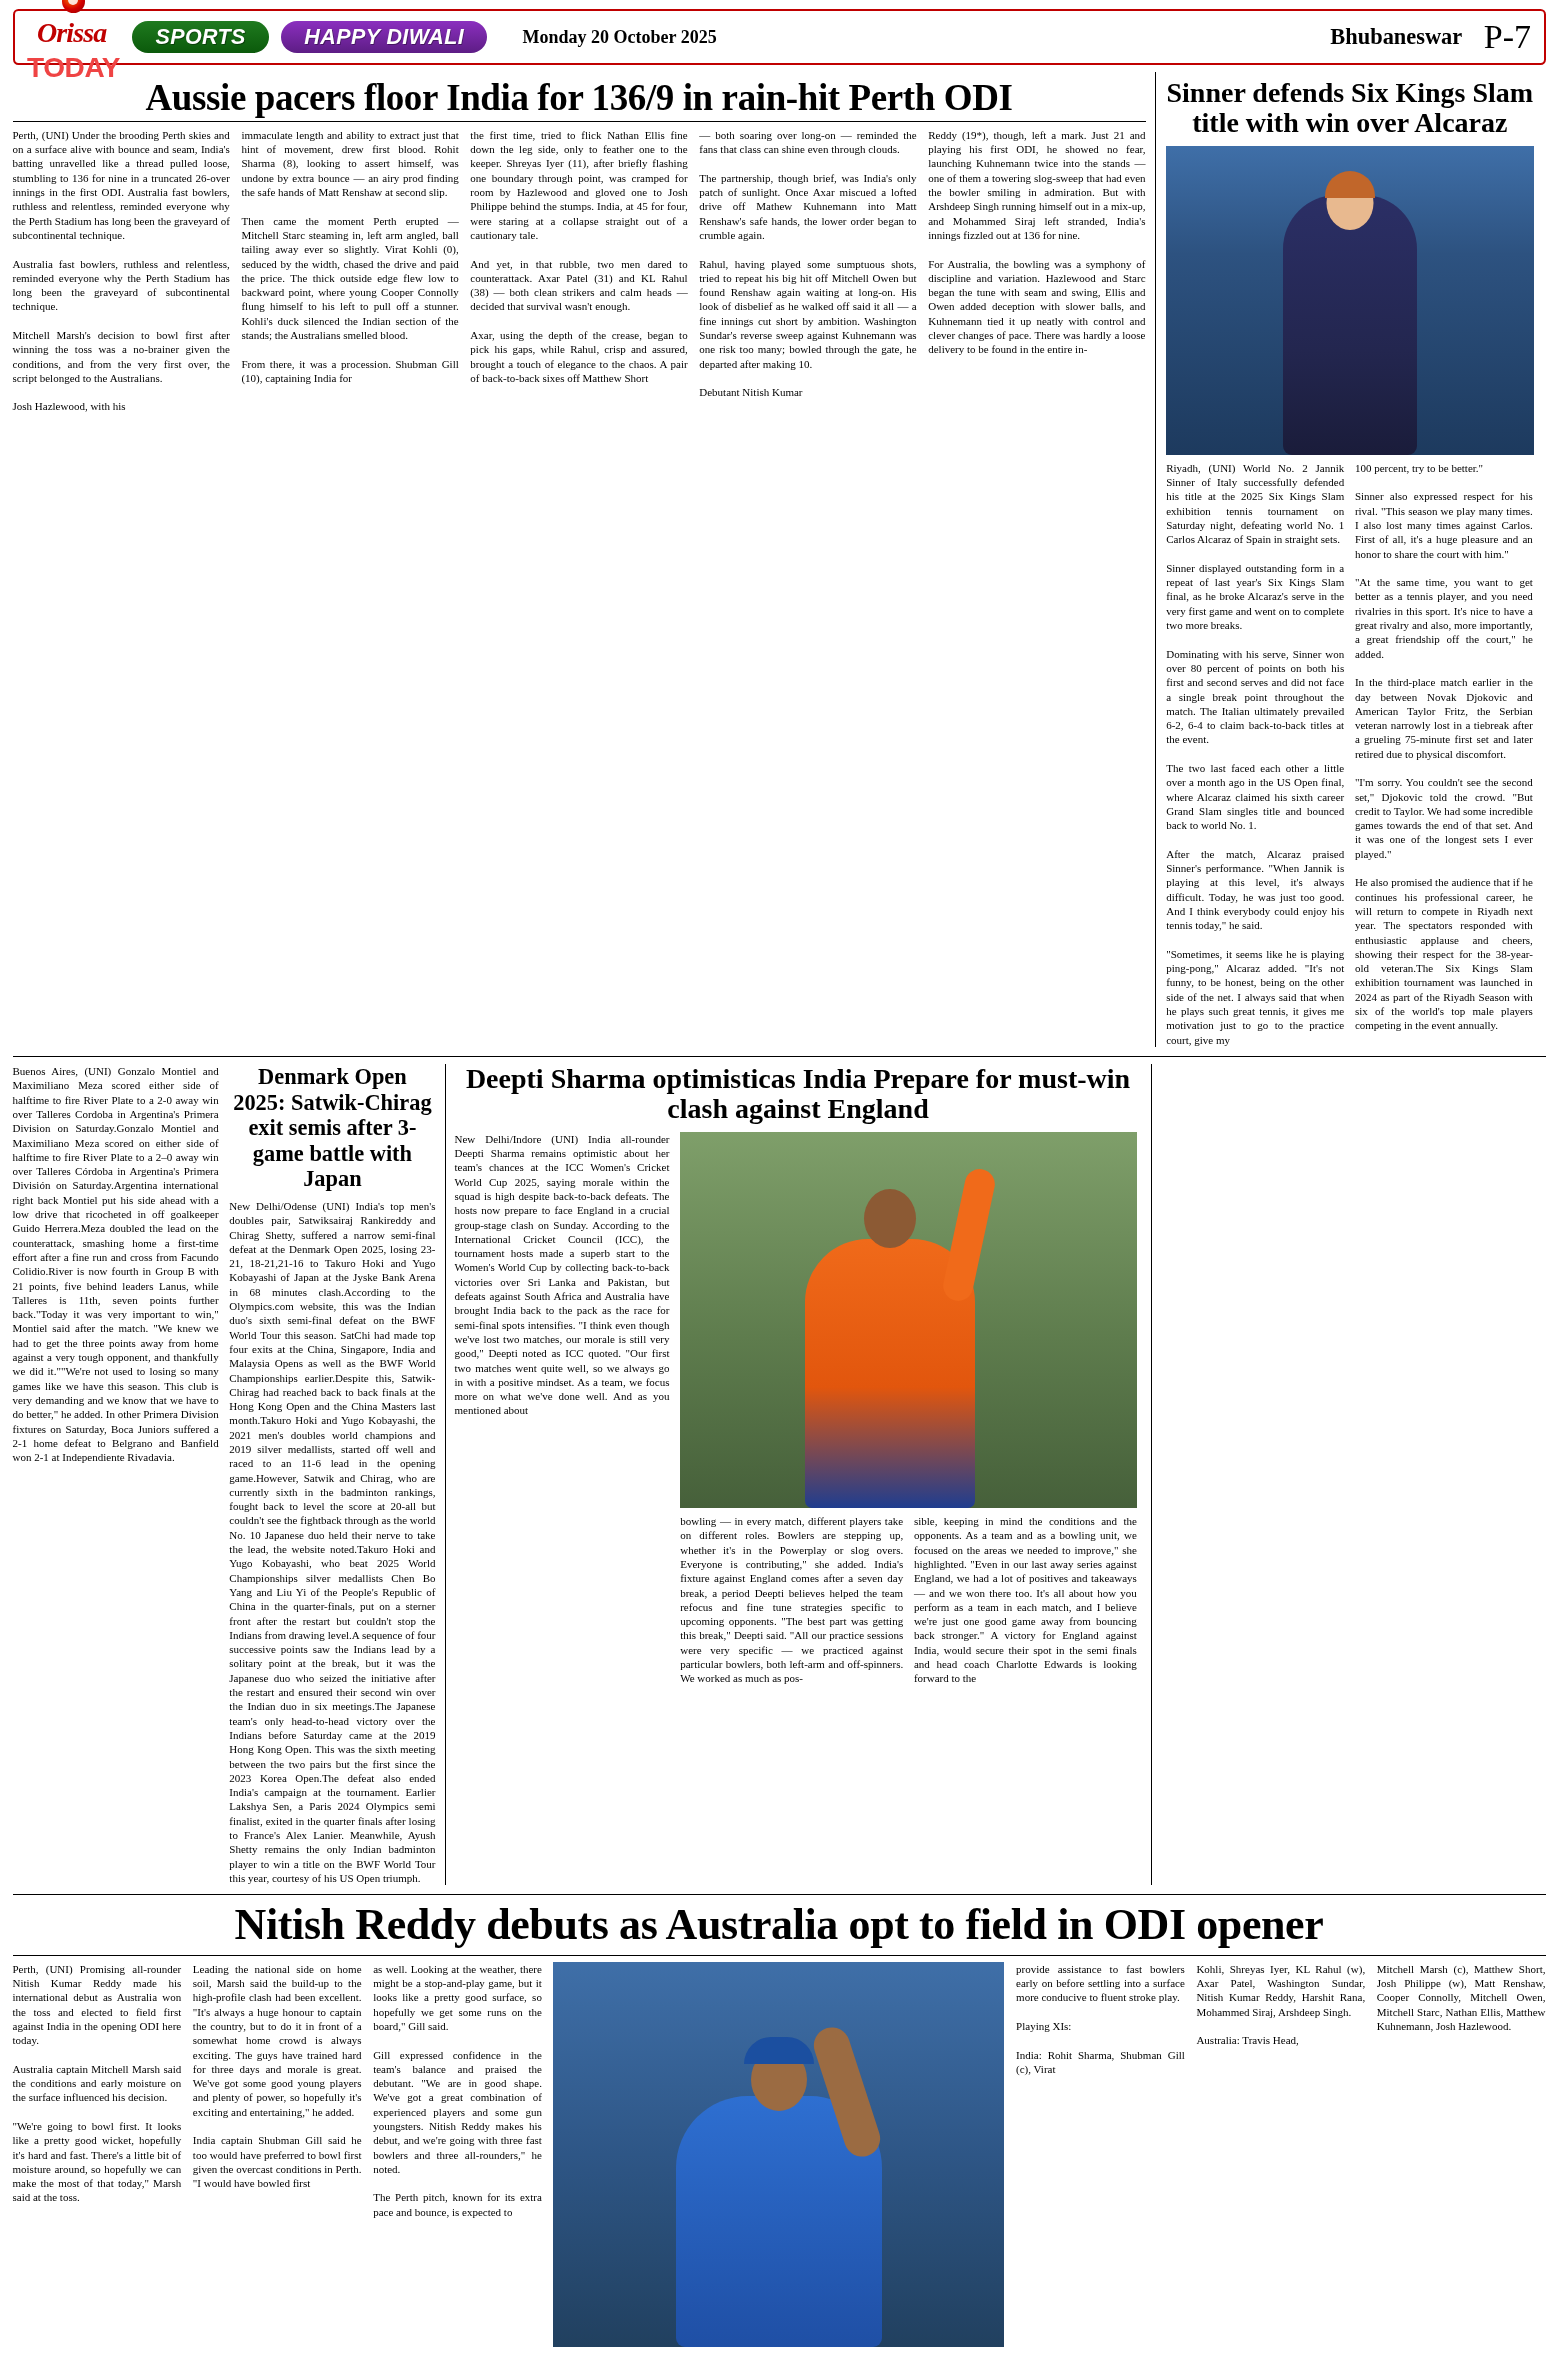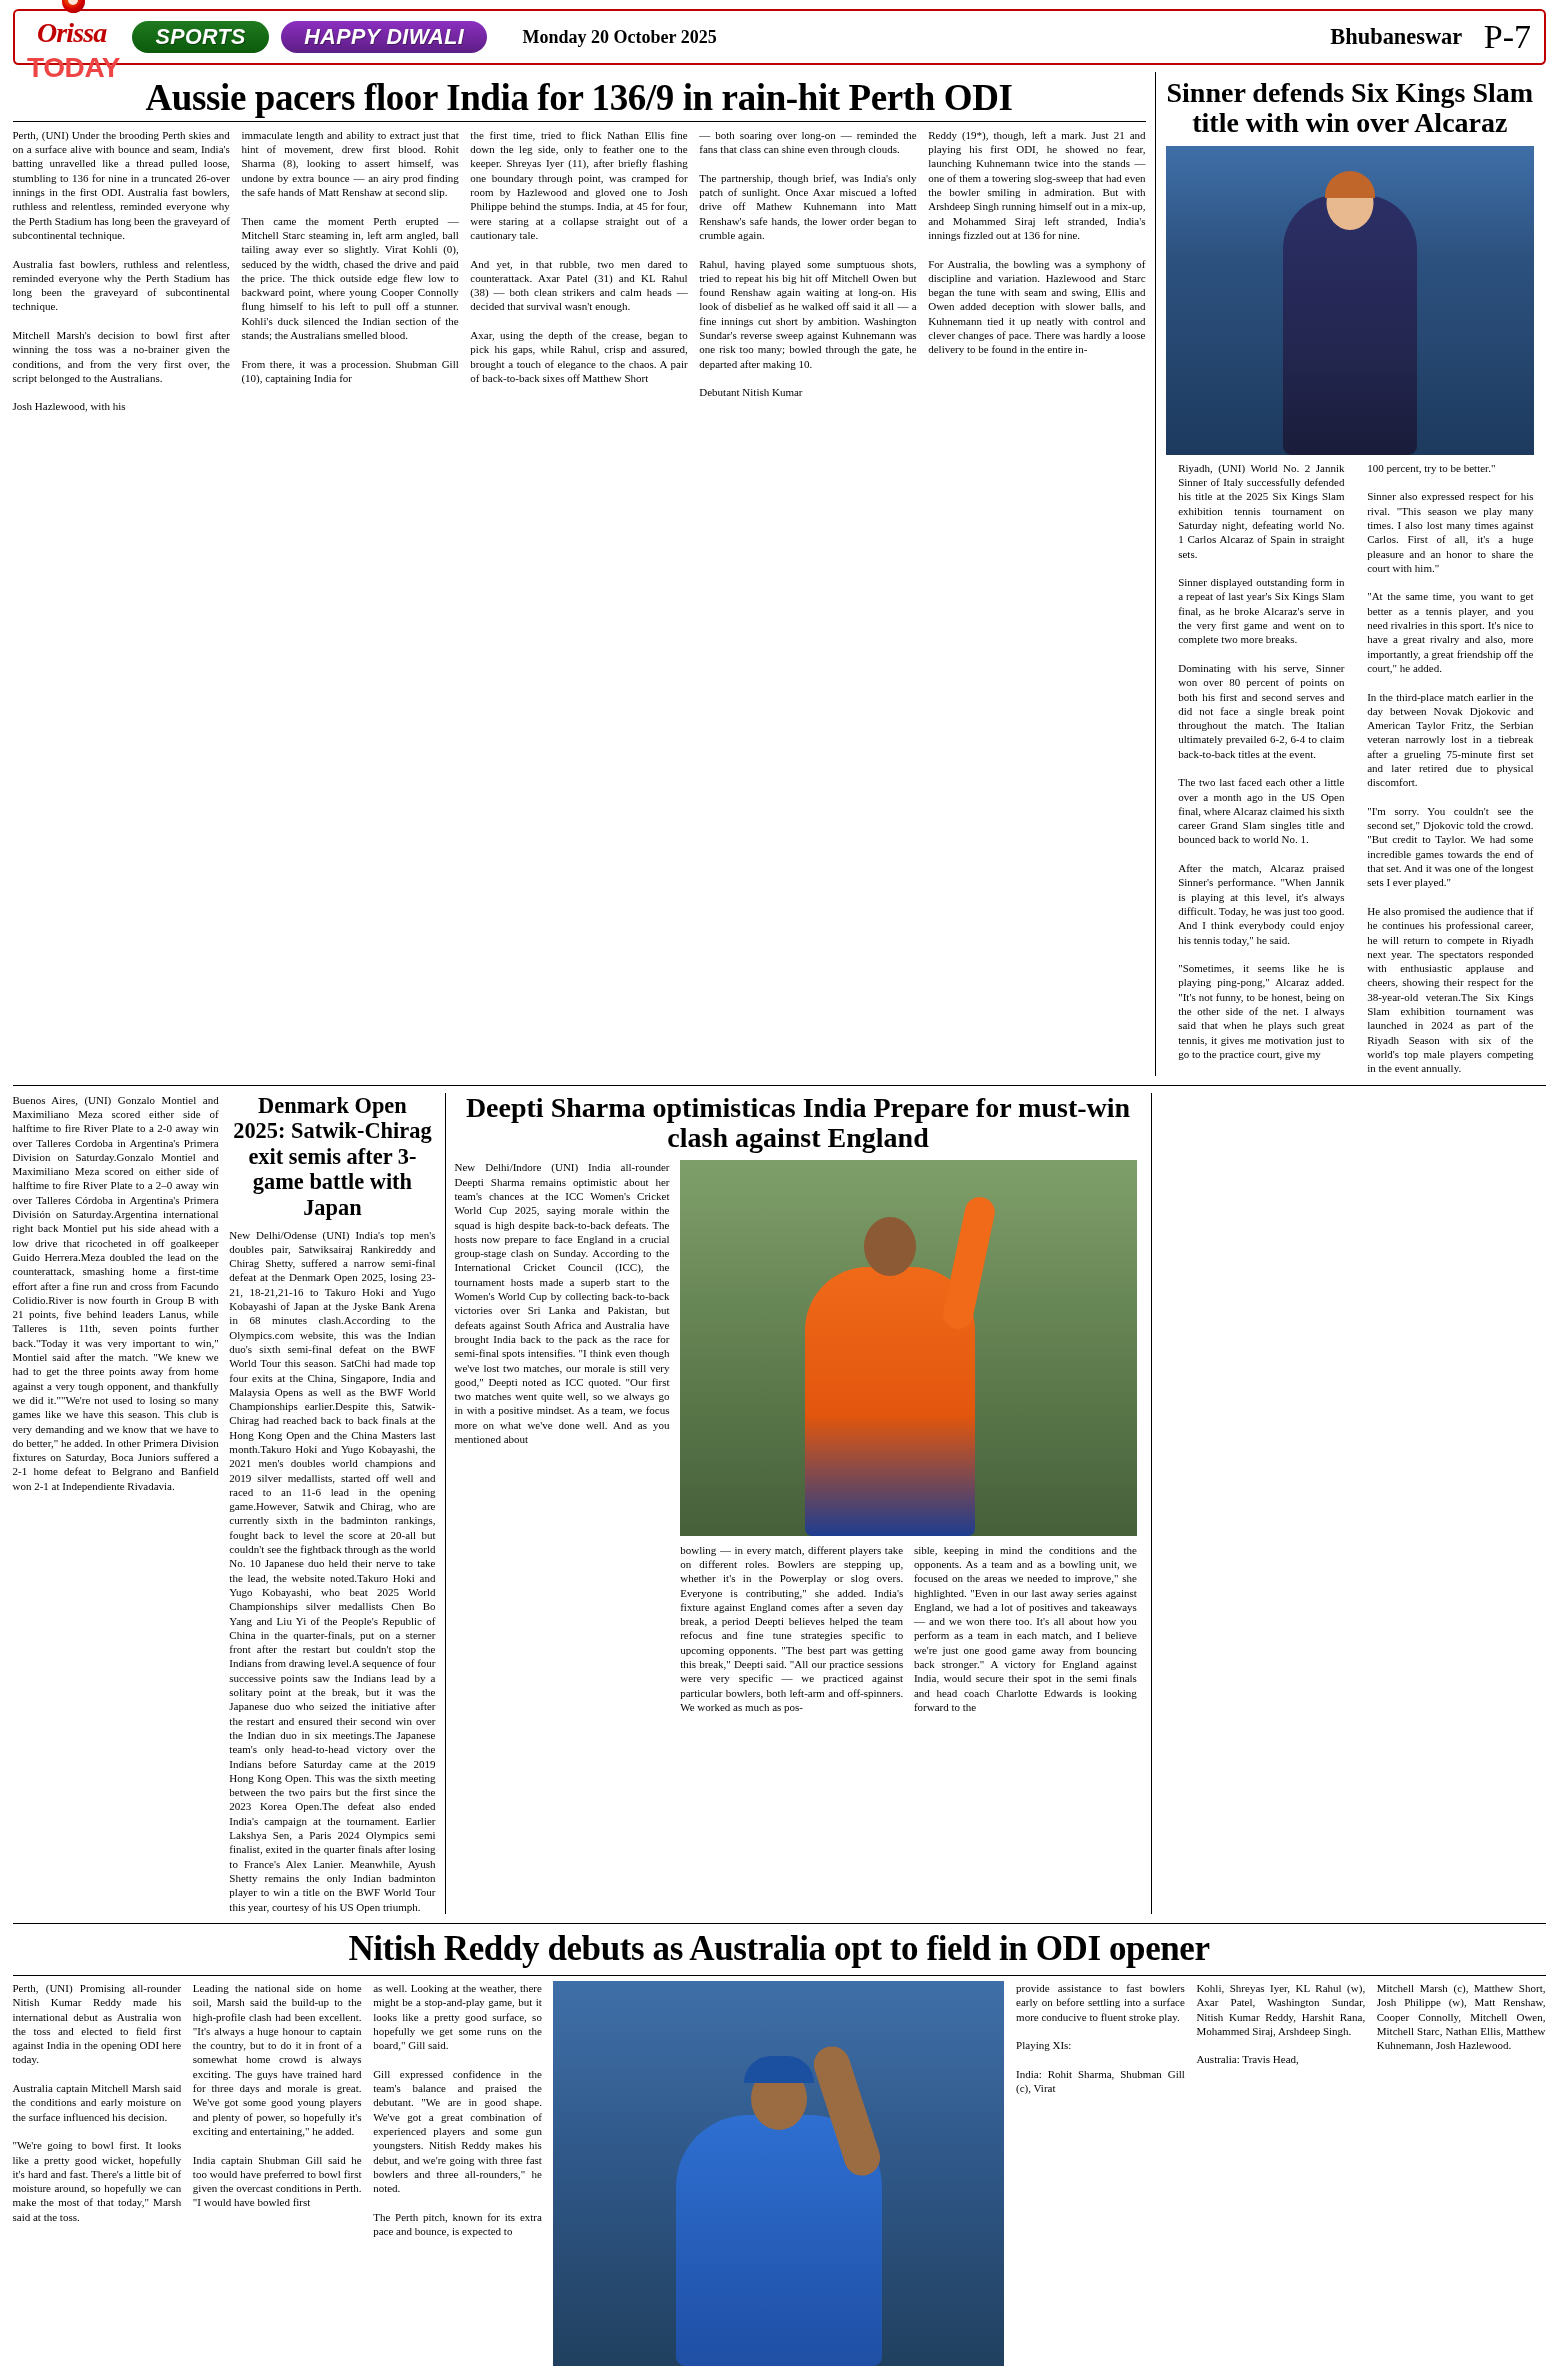--- a/index.html
+++ b/index.html
@@ -130,21 +130,21 @@
   .sinner-head{
     position:absolute; left:50%; transform:translateX(-50%); top:30px;
     width:47px;height:54px;border-radius:50%;
     background:#e8b98f;
   }
   .sinner-hair{
     position:absolute; left:50%; transform:translateX(-50%); top:25px;
     width:50px;height:27px;border-radius:25px 25px 0 0; background:#c1662a;
   }
   .cols2 { display: flex; gap: 10.7px; margin-top: 5.4px; }
-  .cols2 > div { width: 178px; margin-left: 12px; }
+  .cols2 > div { width: 178px; }
 
   
   .mid-block { display: flex; margin-top: 9px; border-top: 1.3px solid #000; padding-top: 7.2px; }
   .mid-left { width: 432px; padding-right: 9px; }
   .mid-center { width: 707px; padding: 0 9px; border-left: 1.1px solid #000; border-right: 1.1px solid #000; }
   .mid-right { width: 380px; padding-left: 9.9px; }
 
   .mid-left-hl { font-size: 22.4px; margin: 0 0 7.2px 0; line-height: 1.12; }
   .mid-left-cols { display: flex; gap: 10.7px; }
   .mid-left-cols > div { width: 210px; }
@@ -165,21 +165,21 @@
   .deepti-arm{
     position:absolute; left:60%; top:36px; width:30px;height:134px;
     background:#f06a1a; border-radius:16px; transform:rotate(12deg);
   }
   .denmark-hl { font-size: 22.4px; margin: 9px 0 7.2px 0; line-height: 1.14; }
   .mid-right-cols { display: flex; gap: 10.7px; }
   .mid-right-cols > div { width: 179px; }
 
   
   .bot-block { margin-top: 9px; border-top: 1.3px solid #000; padding-top: 7.2px; }
-  .bot-hl { font-size: 35px; margin: 0 0 7.2px 0; letter-spacing: -0.4px; }
+  .bot-hl { font-size: 44px; margin: 0 0 7.2px 0; letter-spacing: -0.4px; }
   .bot-cols { display: flex; gap: 11.6px; }
   .bot-cols > div { width: 218px; }
   .photo-nitish { width: 451px; height: 385px; background: linear-gradient(180deg,#3f6fa8 0%, #2e5686 50%, #21405f 100%); position: relative; overflow: hidden; }
   .nitish-figure{
     position:absolute; left:50%; transform:translateX(-50%); bottom:0;
     width:206px;height:251px;background:linear-gradient(180deg,#2e6fd1 0%,#1f4fa5 100%);
     border-radius:72px 72px 9px 9px;
   }
   .nitish-head{ position:absolute; left:50%; transform:translateX(-50%); top:86px; width:56px;height:63px;border-radius:50%;background:#9b6b42; }
   .nitish-cap{ position:absolute; left:50%; transform:translateX(-50%); top:75px; width:70px;height:27px;border-radius:30px 30px 0 0; background:#1b4fa0; }

